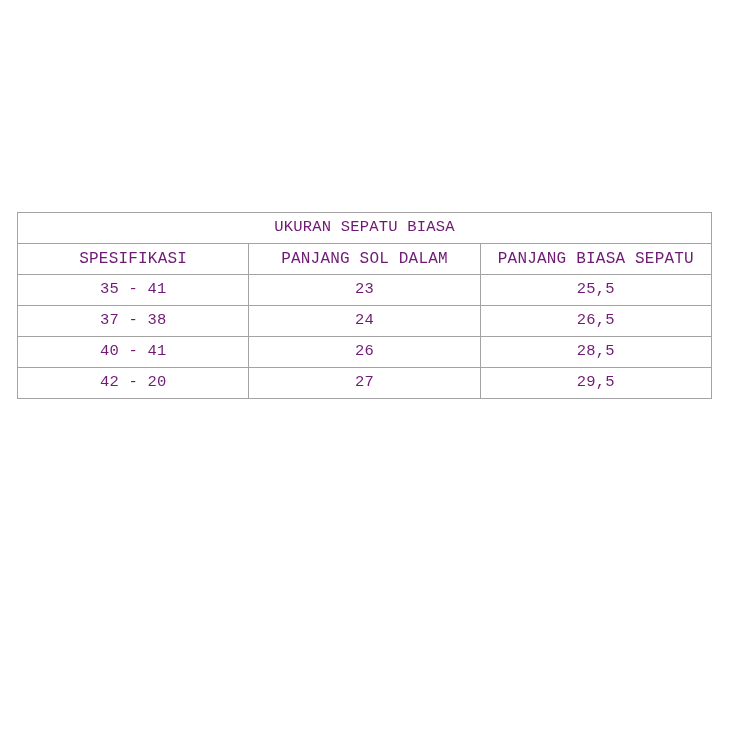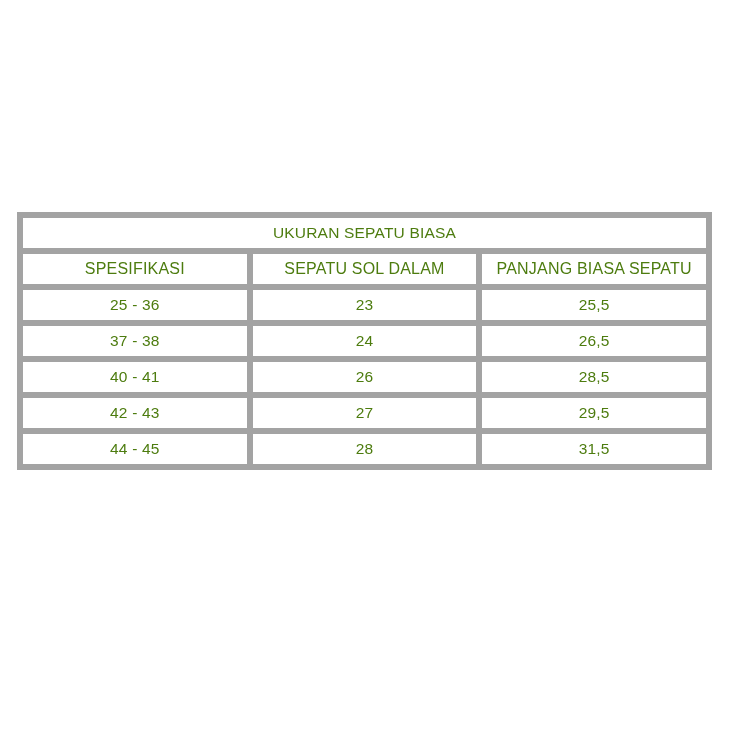--- a/index.html
+++ b/index.html
@@ -24,29 +24,30 @@
     left: 17px;
     top: 212px;
     width: 695px;
   }
   table.size-table {
     border-collapse: collapse;
     width: 695px;
     table-layout: fixed;
   }
   table.size-table td {
-    border: 6px solid #a3a3a3;
+    border: 1px solid #a3a3a3;
     text-align: center;
     vertical-align: middle;
     font-size: 15.5px;
     line-height: 1;
     height: 30px;
     padding: 0;
-    color: #4d7c0f;
+    color: #701a75;
     letter-spacing: 0.2px;
+    font-family: Liberation Mono, monospace;
   }
   table.size-table tr.title-row td {
     height: 30px;
     font-size: 15.5px;
   }
   table.size-table tr.header-row td {
     height: 30px;
     font-size: 16px;
   }
   .col-a { width: 225px; }
@@ -58,44 +59,39 @@
 
 <div class="page">
   <div class="table-wrap">
     <table class="size-table">
       <tbody>
         <tr class="title-row">
           <td colspan="3">UKURAN SEPATU BIASA</td>
         </tr>
         <tr class="header-row">
           <td class="col-a">SPESIFIKASI</td>
-          <td class="col-b">SEPATU SOL DALAM</td>
+          <td class="col-b">PANJANG SOL DALAM</td>
           <td class="col-c">PANJANG BIASA SEPATU</td>
         </tr>
         <tr>
-          <td class="col-a">25 - 36</td>
+          <td class="col-a">35 - 41</td>
           <td class="col-b">23</td>
           <td class="col-c">25,5</td>
         </tr>
         <tr>
           <td class="col-a">37 - 38</td>
           <td class="col-b">24</td>
           <td class="col-c">26,5</td>
         </tr>
         <tr>
           <td class="col-a">40 - 41</td>
           <td class="col-b">26</td>
           <td class="col-c">28,5</td>
         </tr>
         <tr>
-          <td class="col-a">42 - 43</td>
+          <td class="col-a">42 - 20</td>
           <td class="col-b">27</td>
           <td class="col-c">29,5</td>
-        </tr>
-        <tr>
-          <td class="col-a">44 - 45</td>
-          <td class="col-b">28</td>
-          <td class="col-c">31,5</td>
         </tr>
       </tbody>
     </table>
   </div>
 </div>
 
 </body></html>

